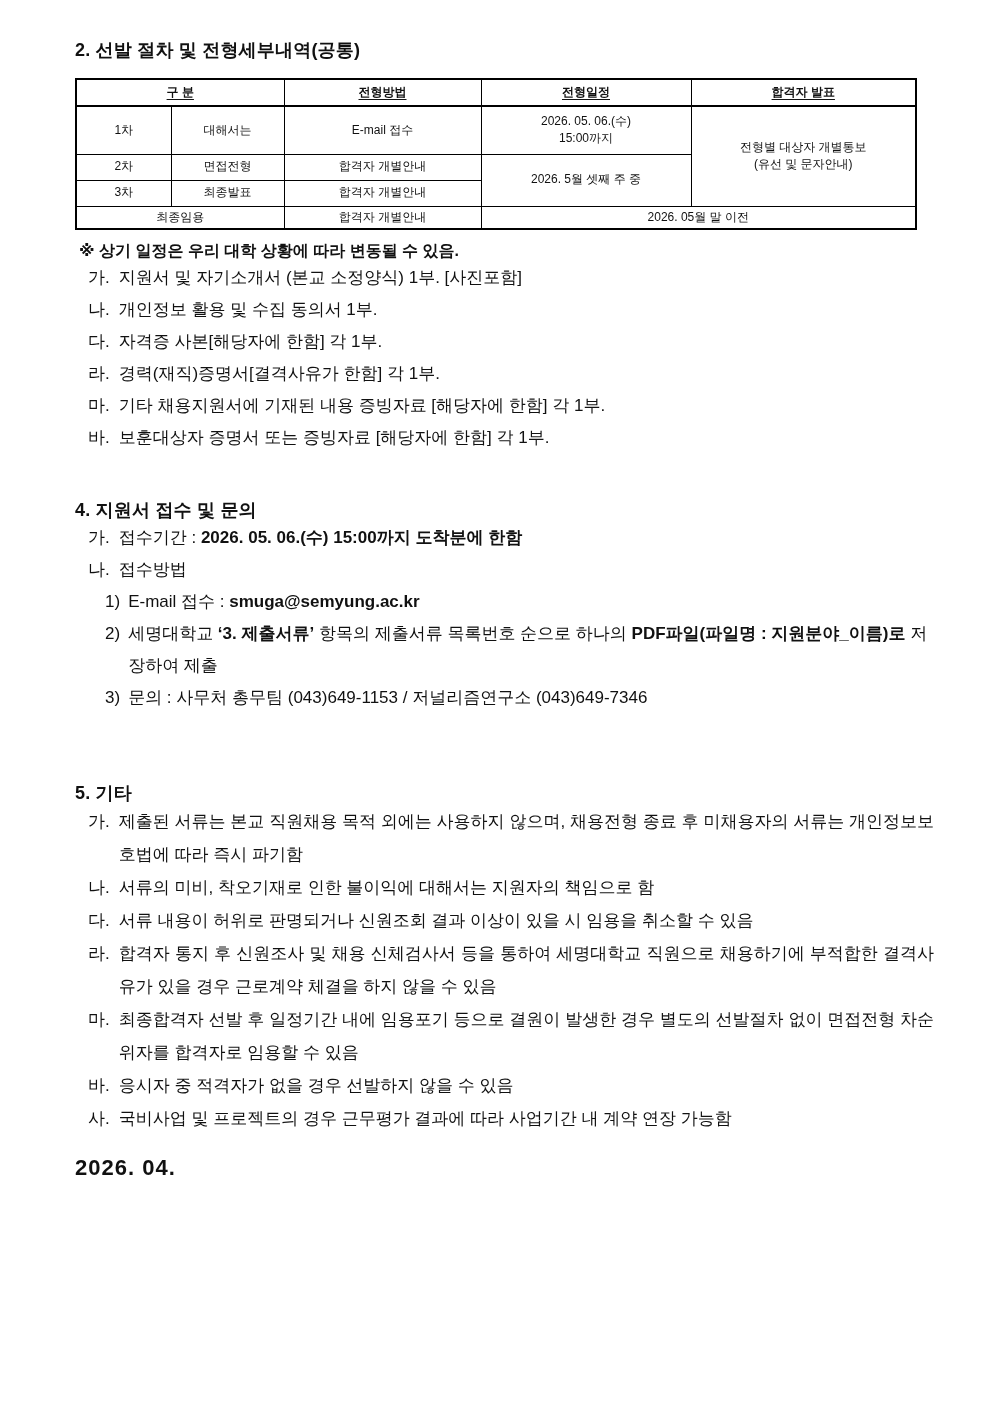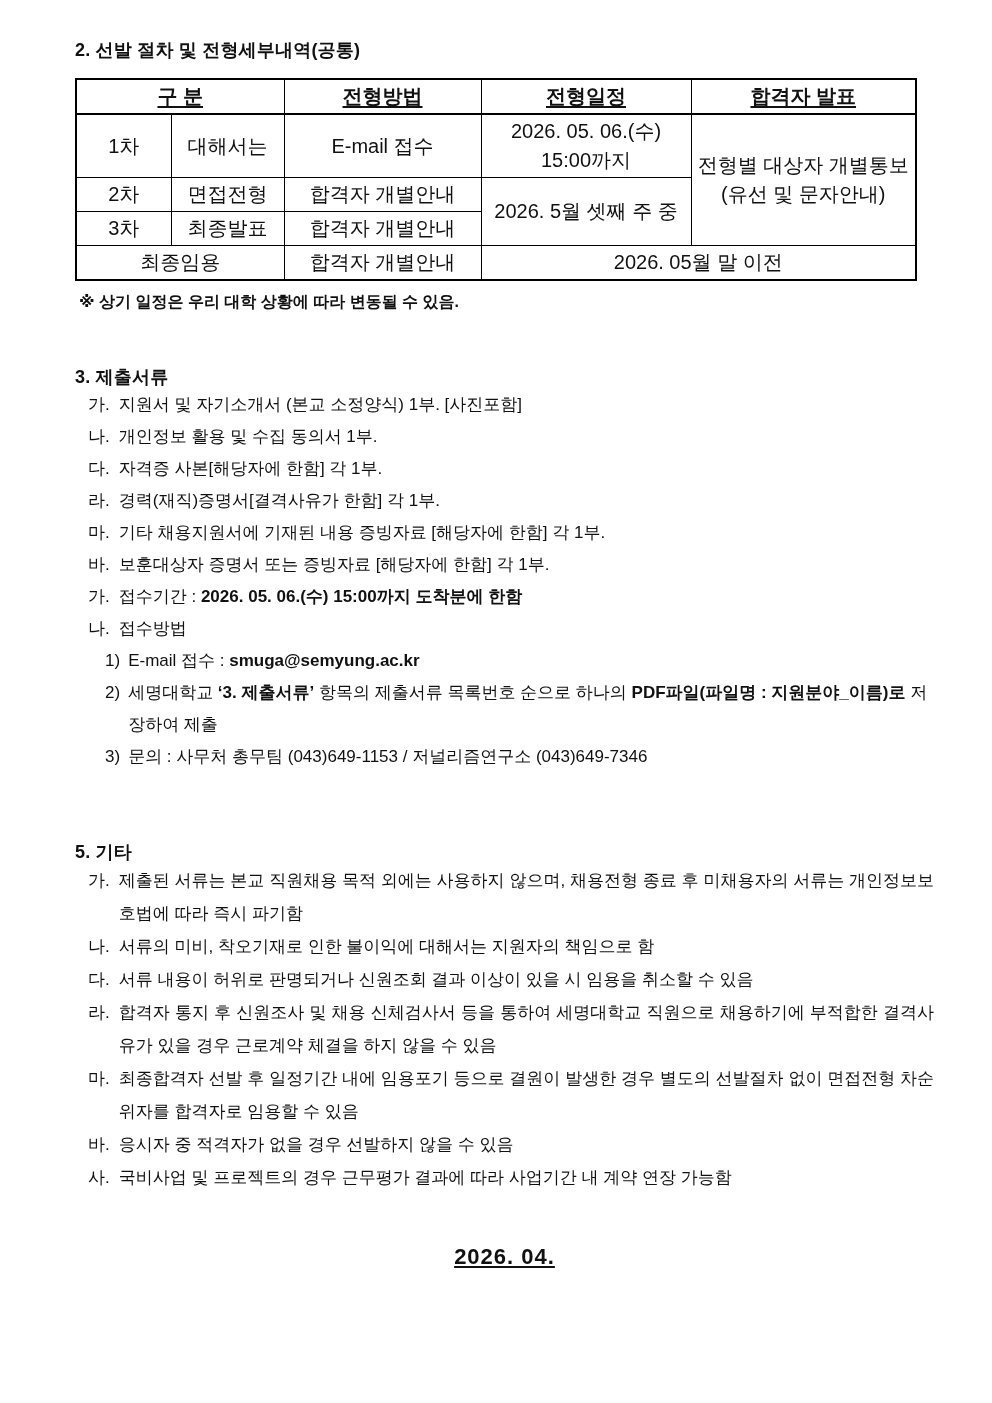--- a/index.html
+++ b/index.html
@@ -26,21 +26,21 @@
   #sec3-heading { margin-top: 52px; }
   #sec4-heading { margin-top: 44px; }
   #sec5-heading { margin-top: 67px; }
 
   
   table.sel-table {
     margin-top: 16px;
     border-collapse: collapse;
     width: 840px;
     table-layout: fixed;
-    font-size: 20px;
+    font-size: 12px;
     border-radius: 21px;
   }
   table.sel-table th, table.sel-table td {
     border: 1px solid #000;
     text-align: center;
     vertical-align: middle;
     padding: 2px 4px;
     line-height: 1.45;
   }
   table.sel-table { border: 2px solid #000; }
@@ -81,26 +81,24 @@
     line-height: 32px;
   }
   .sub-item .ilabel { flex: none; margin-right: 8px; }
   .sub-item .itext { flex: 1; }
   .sec5 .item { line-height: 33px; }
   .sec5 .item .itext { text-align: justify; }
   .bold { font-weight: 700; }
 
   
   .footer-date {
-    margin-top: 50px;
-    text-align: center;
+    margin-top: 20px;
     font-size: 22px;
     font-weight: 700;
     letter-spacing: 1px;
-    text-decoration: underline;
   }
   .footer-signature {
     margin-top: 26px;
     text-align: center;
     font-size: 27px;
     font-weight: 700;
     letter-spacing: 2px;
   }
 </style>
 </head>
@@ -148,21 +146,20 @@
     <tr class="r4">
       <td colspan="2">최종임용</td>
       <td>합격자 개별안내</td>
       <td colspan="2">2026. 05월 말 이전</td>
     </tr>
   </tbody>
     </table>
 
   <div class="note-bold">※ 상기 일정은 우리 대학 상황에 따라 변동될 수 있음.</div>
 
-  <div id="sec3-heading" class="sec-heading">3. 제출서류</div>
   <div class="sec3">
     <div class="item">
       <span class="ilabel">가.</span>
       <span class="itext">지원서 및 자기소개서 (본교 소정양식) 1부. [사진포함]</span>
     </div>
     <div class="item">
       <span class="ilabel">나.</span>
       <span class="itext">개인정보 활용 및 수집 동의서 1부.</span>
     </div>
     <div class="item">
@@ -176,20 +173,21 @@
     <div class="item">
       <span class="ilabel">마.</span>
       <span class="itext">기타 채용지원서에 기재된 내용 증빙자료 [해당자에 한함] 각 1부.</span>
     </div>
     <div class="item">
       <span class="ilabel">바.</span>
       <span class="itext">보훈대상자 증명서 또는 증빙자료 [해당자에 한함] 각 1부.</span>
     </div>
   </div>
 
+  <div id="sec4-heading" class="sec-heading">4. 지원서 접수 및 문의</div>
   <div class="sec4">
     <div class="item">
       <span class="ilabel">가.</span>
       <span class="itext"><span>접수기간 : </span><span class="bold">2026. 05. 06.(수) 15:00까지 도착분에 한함</span></span>
     </div>
     <div class="item">
       <span class="ilabel">나.</span>
       <span class="itext">접수방법</span>
     </div>
     <div class="sub-item">

